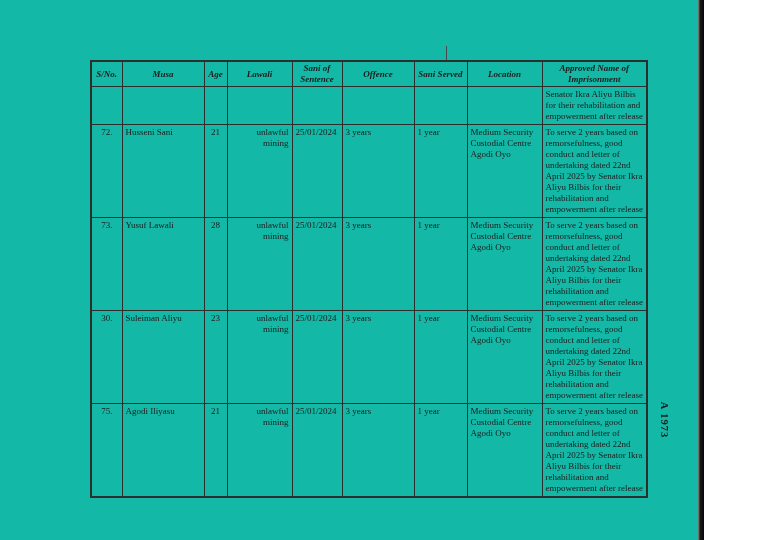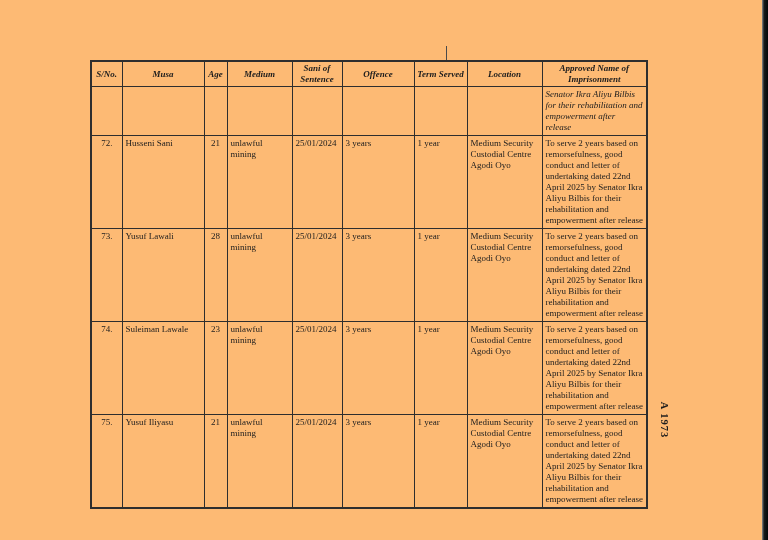--- a/index.html
+++ b/index.html
@@ -9,23 +9,23 @@
   body {
     width: 768px;
     height: 540px;
     background: #ffffff;
     font-family: "Liberation Serif", serif;
     color: #1d1d1d;
     overflow: hidden;
   }
   .page {
     position: relative;
-    width: 768px;
+    width: 704px;
     height: 540px;
-    background: #fdba74;
+    background: #14b8a6;
     overflow: hidden;
   }
   table.prisoners {
     position: absolute;
     left: 90px;
     top: 60px;
     width: 556px;
     border-collapse: collapse;
     table-layout: fixed;
     border: 2px solid #2e2e2e;
@@ -43,23 +43,23 @@
   table.prisoners th {
     font-weight: bold;
     font-style: italic;
     text-align: center;
     vertical-align: middle;
     font-size: 9px;
     line-height: 10.5px;
     padding: 1px 2px;
   }
   td.center { text-align: center; }
-  td.offence-cell { padding-right: 14px; }
+  td.offence-cell { padding-right: 14px; text-align: right; }
   tr.r-head { height: 25px; }
-  tr.r-cont { height: 38px; font-style: italic; }
+  tr.r-cont { height: 38px; }
   tr.r-a { height: 77px; margin-top: 32px; }
   tr.r-b { height: 78px; }
   tr.r-c { height: 78px; }
   tr.r-d { height: 85px; margin-top: 16px; }
   .page-num {
     position: absolute;
     left: 641px;
     top: 396px;
     width: 48px;
     height: 48px;
@@ -105,24 +105,24 @@
       <col style="width:72px">
       <col style="width:53px">
       <col style="width:75px">
       <col style="width:105px">
     </colgroup>
     <thead>
       <tr class="r-head">
         <th>S/No.</th>
         <th>Musa</th>
         <th>Age</th>
-        <th>Medium</th>
+        <th>Lawali</th>
         <th>Sani of Sentence</th>
         <th>Offence</th>
-        <th>Term Served</th>
+        <th>Sani Served</th>
         <th>Location</th>
         <th>Approved Name of Imprisonment</th>
       </tr>
     </thead>
     <tbody>
       <tr class="r-cont">
         <td></td>
         <td></td>
         <td></td>
         <td></td>
@@ -151,34 +151,34 @@
         <td class="center">28</td>
         <td class="offence-cell">unlawful mining</td>
         <td>25/01/2024</td>
         <td>3 years</td>
         <td>1 year</td>
         <td>Medium Security Custodial Centre Agodi Oyo</td>
         <td>To serve 2 years based on remorsefulness, good conduct and letter of undertaking dated 22nd April 2025 by Senator Ikra Aliyu Bilbis for their rehabilitation and empowerment after release</td>
       </tr>
 
       <tr class="r-c">
-        <td class="center">74.</td>
-        <td>Suleiman Lawale</td>
+        <td class="center">30.</td>
+        <td>Suleiman Aliyu</td>
         <td class="center">23</td>
         <td class="offence-cell">unlawful mining</td>
         <td>25/01/2024</td>
         <td>3 years</td>
         <td>1 year</td>
         <td>Medium Security Custodial Centre Agodi Oyo</td>
         <td>To serve 2 years based on remorsefulness, good conduct and letter of undertaking dated 22nd April 2025 by Senator Ikra Aliyu Bilbis for their rehabilitation and empowerment after release</td>
       </tr>
 
       <tr class="r-d">
         <td class="center">75.</td>
-        <td>Yusuf Iliyasu</td>
+        <td>Agodi Iliyasu</td>
         <td class="center">21</td>
         <td class="offence-cell">unlawful mining</td>
         <td>25/01/2024</td>
         <td>3 years</td>
         <td>1 year</td>
         <td>Medium Security Custodial Centre Agodi Oyo</td>
         <td>To serve 2 years based on remorsefulness, good conduct and letter of undertaking dated 22nd April 2025 by Senator Ikra Aliyu Bilbis for their rehabilitation and empowerment after release</td>
       </tr>
     </tbody>
   </table>

